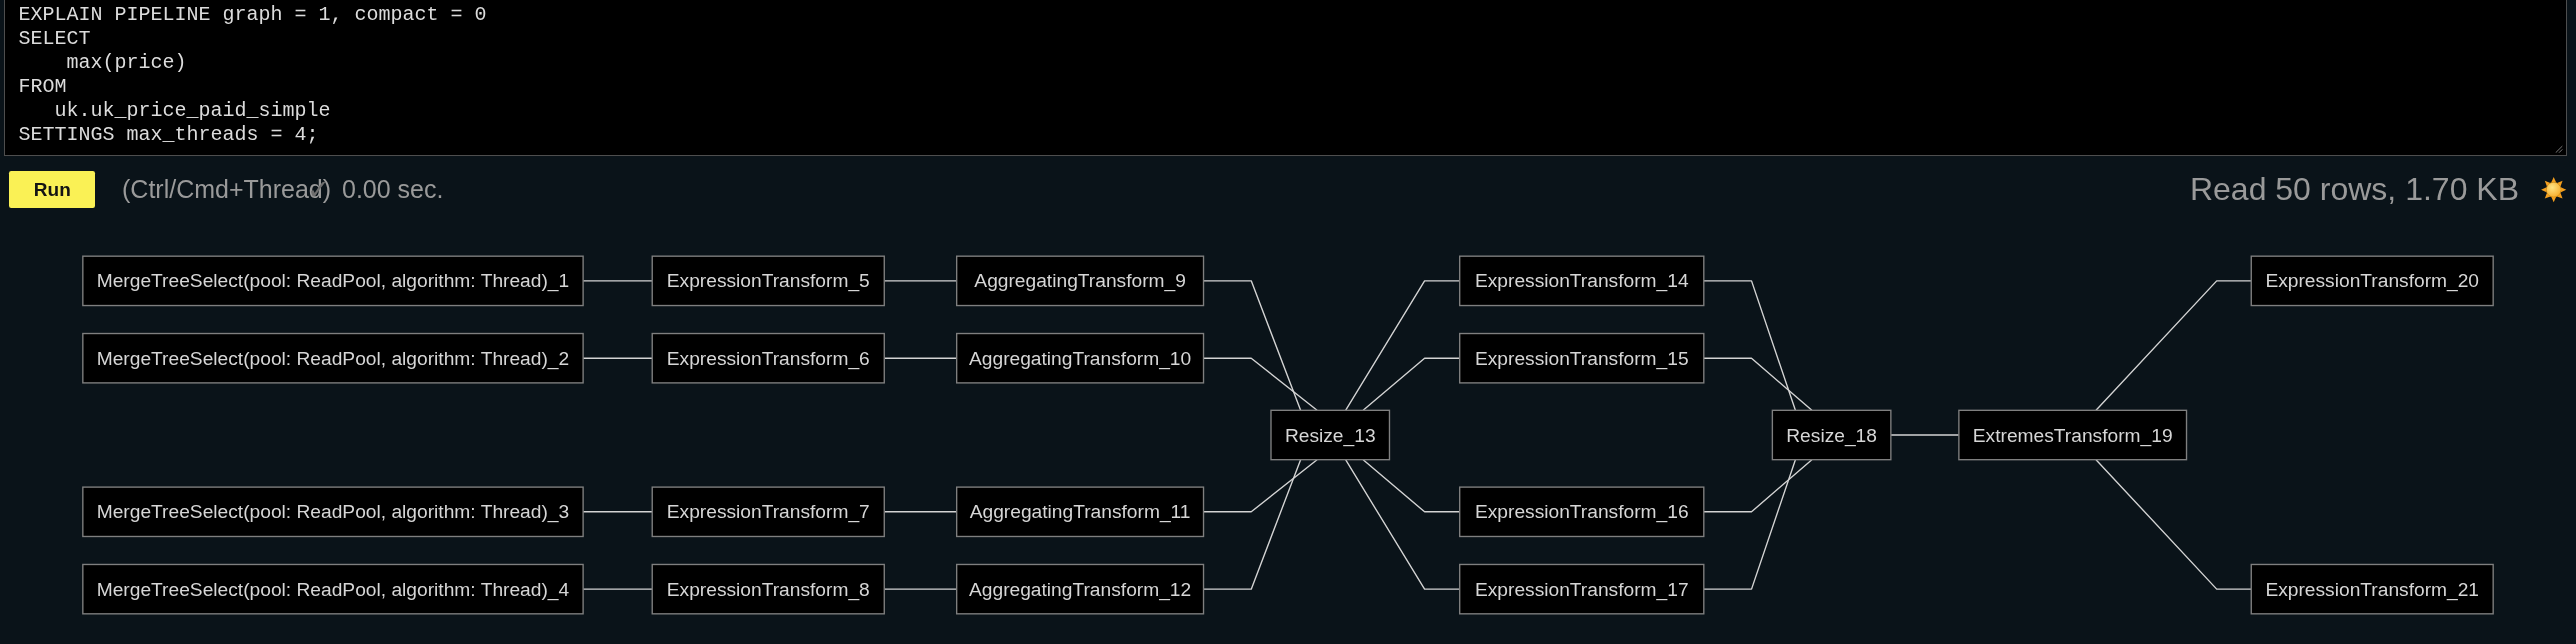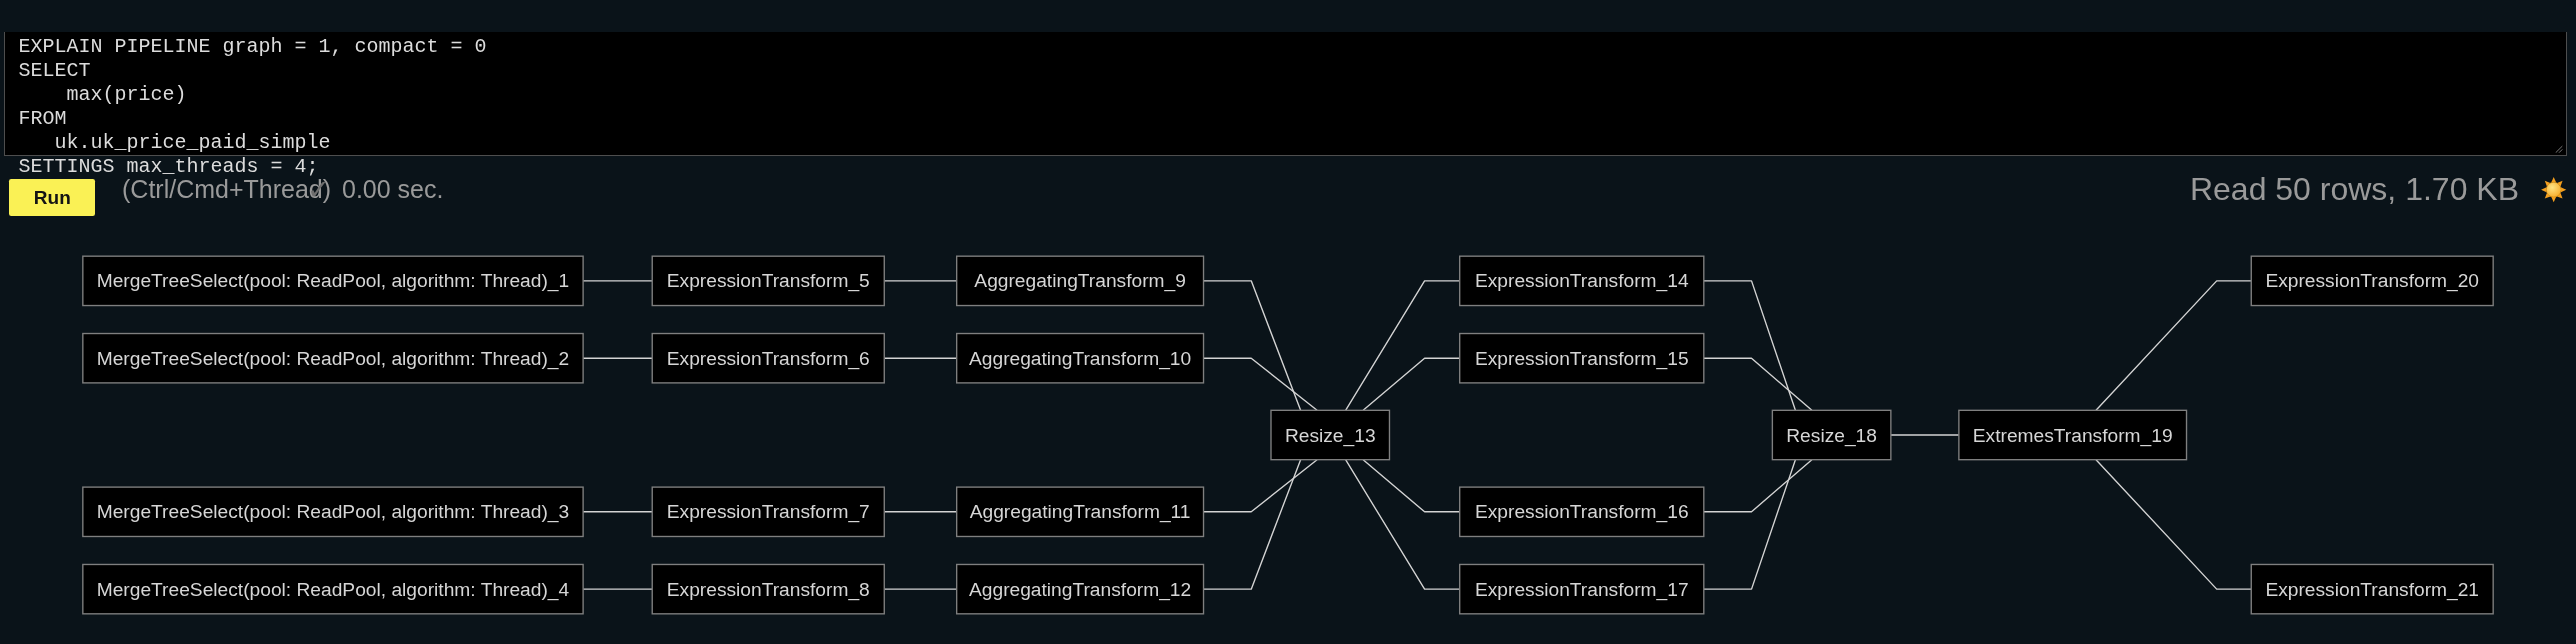--- a/index.html
+++ b/index.html
@@ -1,29 +1,29 @@
 <!DOCTYPE html>
 <html style="--page_bg: #0a1319; --editor_bg: #000000; --editor_border: #4e4e4e; --query_text: #dcdcdc; --accent_yellow: #faf155; --muted_text: #9a9a9a; --check_color: #6e6e6e; --node_fill: #000000; --node_border: #7f7f7f; --node_text: #d6d6d6; --edge_color: #d4d4d4; --sun_light: #ffe484; --sun_dark: #f5a623; --sun_ray: #f59f1e; --grip_color: #8a8a8a;font-size:8.8px"><head>
 <meta charset="utf-8">
 <style>
   html,body{margin:0;padding:0;background:var(--page_bg,#0a1319);}
   .app{position:relative;width:2576px;height:644px;overflow:hidden;
        font-family:"Liberation Sans",sans-serif;background:var(--page_bg,#0a1319);}
 
   
-  .editor{position:absolute;left:3.8px;top:0;width:2563px;height:124px;box-sizing:border-box;
-          background:var(--editor_bg,#000);border:1.1px solid var(--editor_border,#4e4e4e);border-top:none;margin-top:32px;}
+  .editor{position:absolute;left:3.8px;top:0;width:2563px;height:156px;box-sizing:border-box;
+          background:var(--editor_bg,#000);border:1.1px solid var(--editor_border,#4e4e4e);border-top:none;}
   .editor pre{margin:0;padding:2.7px 0 0 13.7px;font-family:"Liberation Mono",monospace;
               font-size:20px;line-height:24px;color:var(--query_text,#dcdcdc);white-space:pre;}
   .grip{position:absolute;right:2.2px;bottom:1.6px;}
 
   
   .tb{position:absolute;top:171px;height:37px;line-height:37px;
       font-size:25px;color:var(--muted_text,#9a9a9a);white-space:nowrap;}
-  .run-btn{position:absolute;left:9.3px;top:179px;width:86px;height:37px;
+  .run-btn{position:absolute;left:9.3px;top:171px;width:86px;height:37px;
            background:var(--accent_yellow,#faf155);color:#141414;border:none;border-radius:2.2px;
            font-family:"Liberation Sans",sans-serif;font-weight:bold;font-size:19px;cursor:pointer;}
   .hint{left:122px;}
   .check{left:307px;font-size:27.4px;color:var(--check_color,#6e6e6e);}
   .elapsed{left:342px;}
   .stats{right:57px;font-size:32px;}
   .sun{position:absolute;left:2540px;top:176px;cursor:pointer;}
 
   
   #graph{position:absolute;left:0;top:0;width:2576px;height:644px;}

